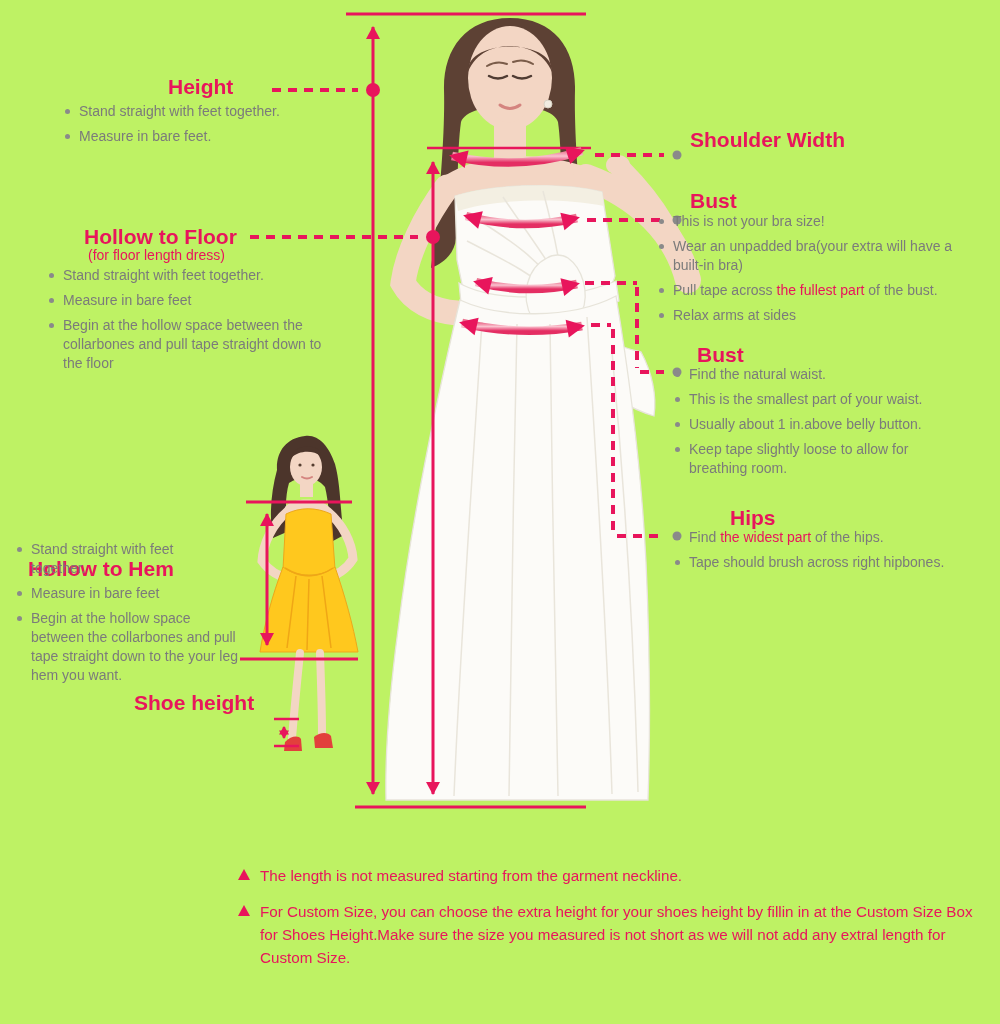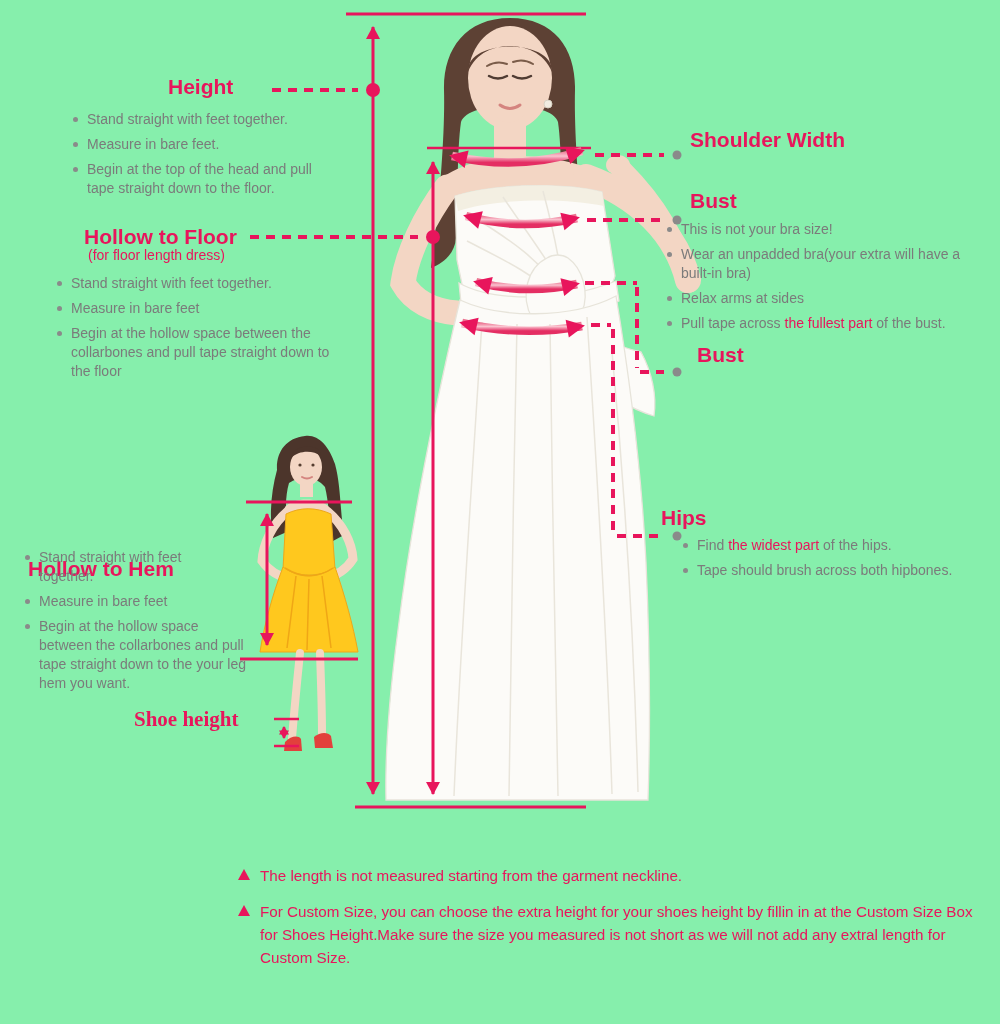--- a/index.html
+++ b/index.html
@@ -1,26 +1,26 @@
 <!DOCTYPE html>
 <html style="--accent: #e8155c; --text-gray: #7b7b7b; --bullet-gray: #8a8a8a; --skin: #f3d6c4; --hair: #5d4134; --hair-dark: #4c352b; --dress-yellow: #ffc81e; --shoe-red: #e2403c;"><head>
 <meta charset="utf-8">
 <style>
   :root{
     --accent:#e8155c; --text-gray:#7b7b7b; --bullet-gray:#8a8a8a;
     --skin:#f3d6c4; --hair:#5d4134; --hair-dark:#4c352b;
     --dress-yellow:#ffc81e; --shoe-red:#e2403c;
   }
   html,body{margin:0;padding:0;background:#fff;}
-  .canvas{position:relative;width:1000px;height:1024px;background:#86efac;overflow:hidden;
+  .canvas{position:relative;width:1000px;height:1024px;background:#bef264;overflow:hidden;
           font-family:"Liberation Sans", sans-serif;}
   .abs{position:absolute;}
   .sec-title{color:var(--accent);font-weight:bold;font-size:21px;line-height:22px;white-space:nowrap;}
   .sec-sub{color:var(--accent);font-weight:normal;font-size:14px;line-height:15px;white-space:nowrap;}
-  .blist{list-style:none;margin:8px;padding:0;color:var(--text-gray);font-size:14px;line-height:19px;}
+  .blist{list-style:none;margin:0;padding:0;color:var(--text-gray);font-size:14px;line-height:19px;}
   .blist li{position:relative;padding-left:17px;margin-bottom:6px;}
   .blist li::before{content:"";position:absolute;left:3px;top:7px;width:5px;height:5px;
                     border-radius:50%;background:var(--bullet-gray);}
   .hl{color:var(--accent);}
   .notes{list-style:none;margin:0;padding:0;color:var(--accent);font-size:15.2px;line-height:23px;}
   .notes li{position:relative;padding-left:22px;margin-bottom:13px;}
   .notes li::before{content:"";position:absolute;left:0;top:5px;width:0;height:0;
      border-left:6px solid transparent;border-right:6px solid transparent;
      border-bottom:11px solid var(--accent);}
   svg{position:absolute;left:0;top:0;}
@@ -167,56 +167,61 @@
 
     <path class="ln2" d="M274,719 H299"></path>
     <path class="ln2" d="M284,727 V738" marker-start="url(#ahs)" marker-end="url(#ahs)"></path>
     <path class="ln2" d="M274,746 H299"></path>
   </svg>
 
   <div class="abs sec-title" style="left:168px;top:76px;">Height</div>
   <ul class="blist abs" style="left:62px;top:102px;width:268px;">
     <li>Stand straight with feet together.</li>
     <li>Measure in bare feet.</li>
-    <li style="max-width:255px;">Begin at the top of the head and pull tape straight down to the floor.</li>
   </ul>
 
   <div class="abs sec-title" style="left:84px;top:226px;">Hollow to Floor</div>
   <div class="abs sec-sub" style="left:88px;top:248px;">(for floor length dress)</div>
   <ul class="blist abs" style="left:46px;top:266px;width:280px;">
     <li>Stand straight with feet together.</li>
     <li>Measure in bare feet</li>
     <li style="max-width:262px;">Begin at the hollow space between the collarbones and pull tape straight down to the floor</li>
   </ul>
 
   <div class="abs sec-title" style="left:28px;top:512px;margin-top:46px;">Hollow to Hem</div>
   <ul class="blist abs" style="left:14px;top:540px;width:226px;">
     <li style="max-width:175px;">Stand straight with feet together.</li>
     <li>Measure in bare feet</li>
     <li style="max-width:222px;">Begin at the hollow space between the collarbones and pull tape straight down to the your leg hem  you want.</li>
   </ul>
 
-  <div class="abs sec-title" style="left:134px;top:708px;font-family:Liberation Serif, serif;">Shoe height</div>
+  <div class="abs sec-title" style="left:134px;top:692px;">Shoe height</div>
 
   <div class="abs sec-title" style="left:690px;top:129px;">Shoulder Width</div>
 
   <div class="abs sec-title" style="left:690px;top:190px;">Bust</div>
   <ul class="blist abs" style="left:656px;top:212px;width:315px;">
     <li>This is not your bra size!</li>
     <li style="max-width:300px;">Wear an unpadded bra(your extra will have a built-in bra)</li>
+    <li><span>Pull tape across </span><span class="hl">the fullest part</span><span> of the bust.</span></li>
     <li>Relax arms at sides</li>
-    <li><span>Pull tape across </span><span class="hl">the fullest part</span><span> of the bust.</span></li>
   </ul>
 
   <div class="abs sec-title" style="left:697px;top:344px;">Bust</div>
-
-  <div class="abs sec-title" style="left:661px;top:507px;">Hips</div>
+  <ul class="blist abs" style="left:672px;top:365px;width:315px;">
+    <li>Find the natural waist.</li>
+    <li>This is the smallest part of your waist.</li>
+    <li>Usually about 1 in.above belly button.</li>
+    <li style="max-width:280px;">Keep tape slightly loose to allow for breathing room.</li>
+  </ul>
+
+  <div class="abs sec-title" style="left:730px;top:507px;">Hips</div>
   <ul class="blist abs" style="left:672px;top:528px;width:320px;">
     <li><span>Find </span><span class="hl">the widest part</span><span> of the hips.</span></li>
-    <li>Tape should brush across both hipbones.</li>
+    <li>Tape should brush across right hipbones.</li>
   </ul>
 
   <ul class="notes abs" style="left:238px;top:864px;width:745px;">
     <li>The length is not measured starting from the garment neckline.</li>
     <li>For Custom Size, you can choose the extra height for your shoes height by fillin in at the Custom Size Box for Shoes Height.Make sure the size you measured is not short as we will not add any extral length for Custom Size.</li>
   </ul>
 
 </div>
 
 </body></html>

